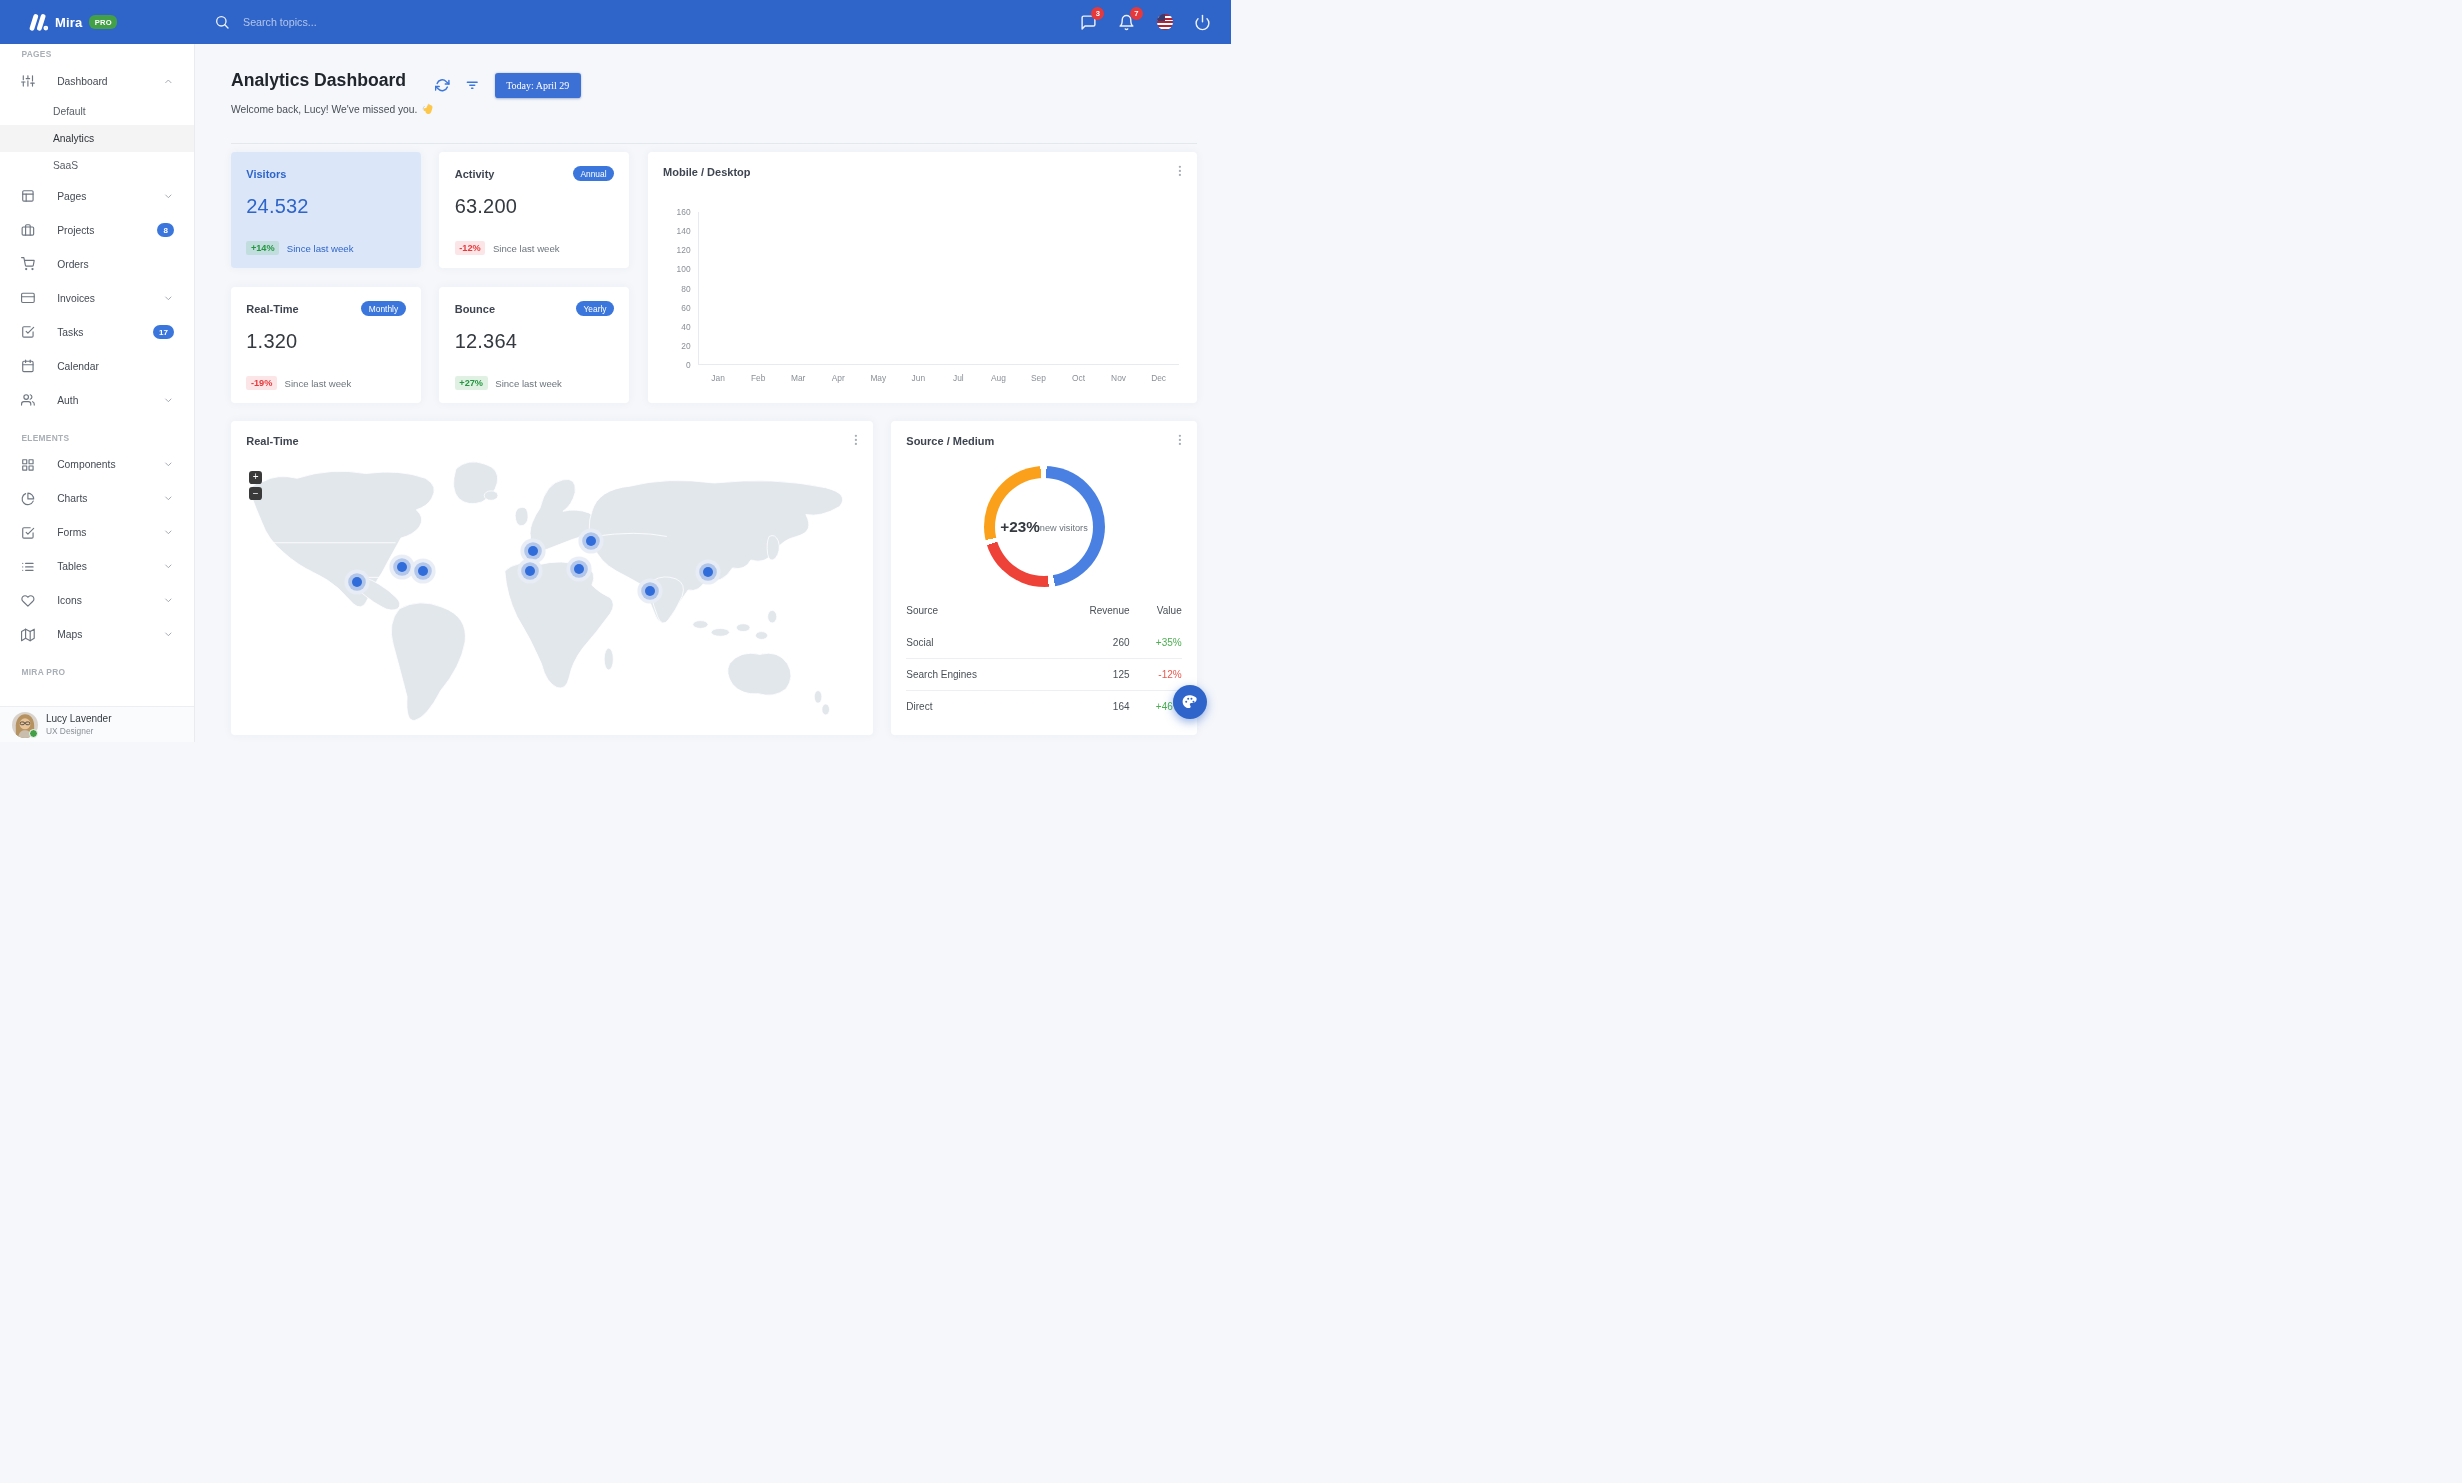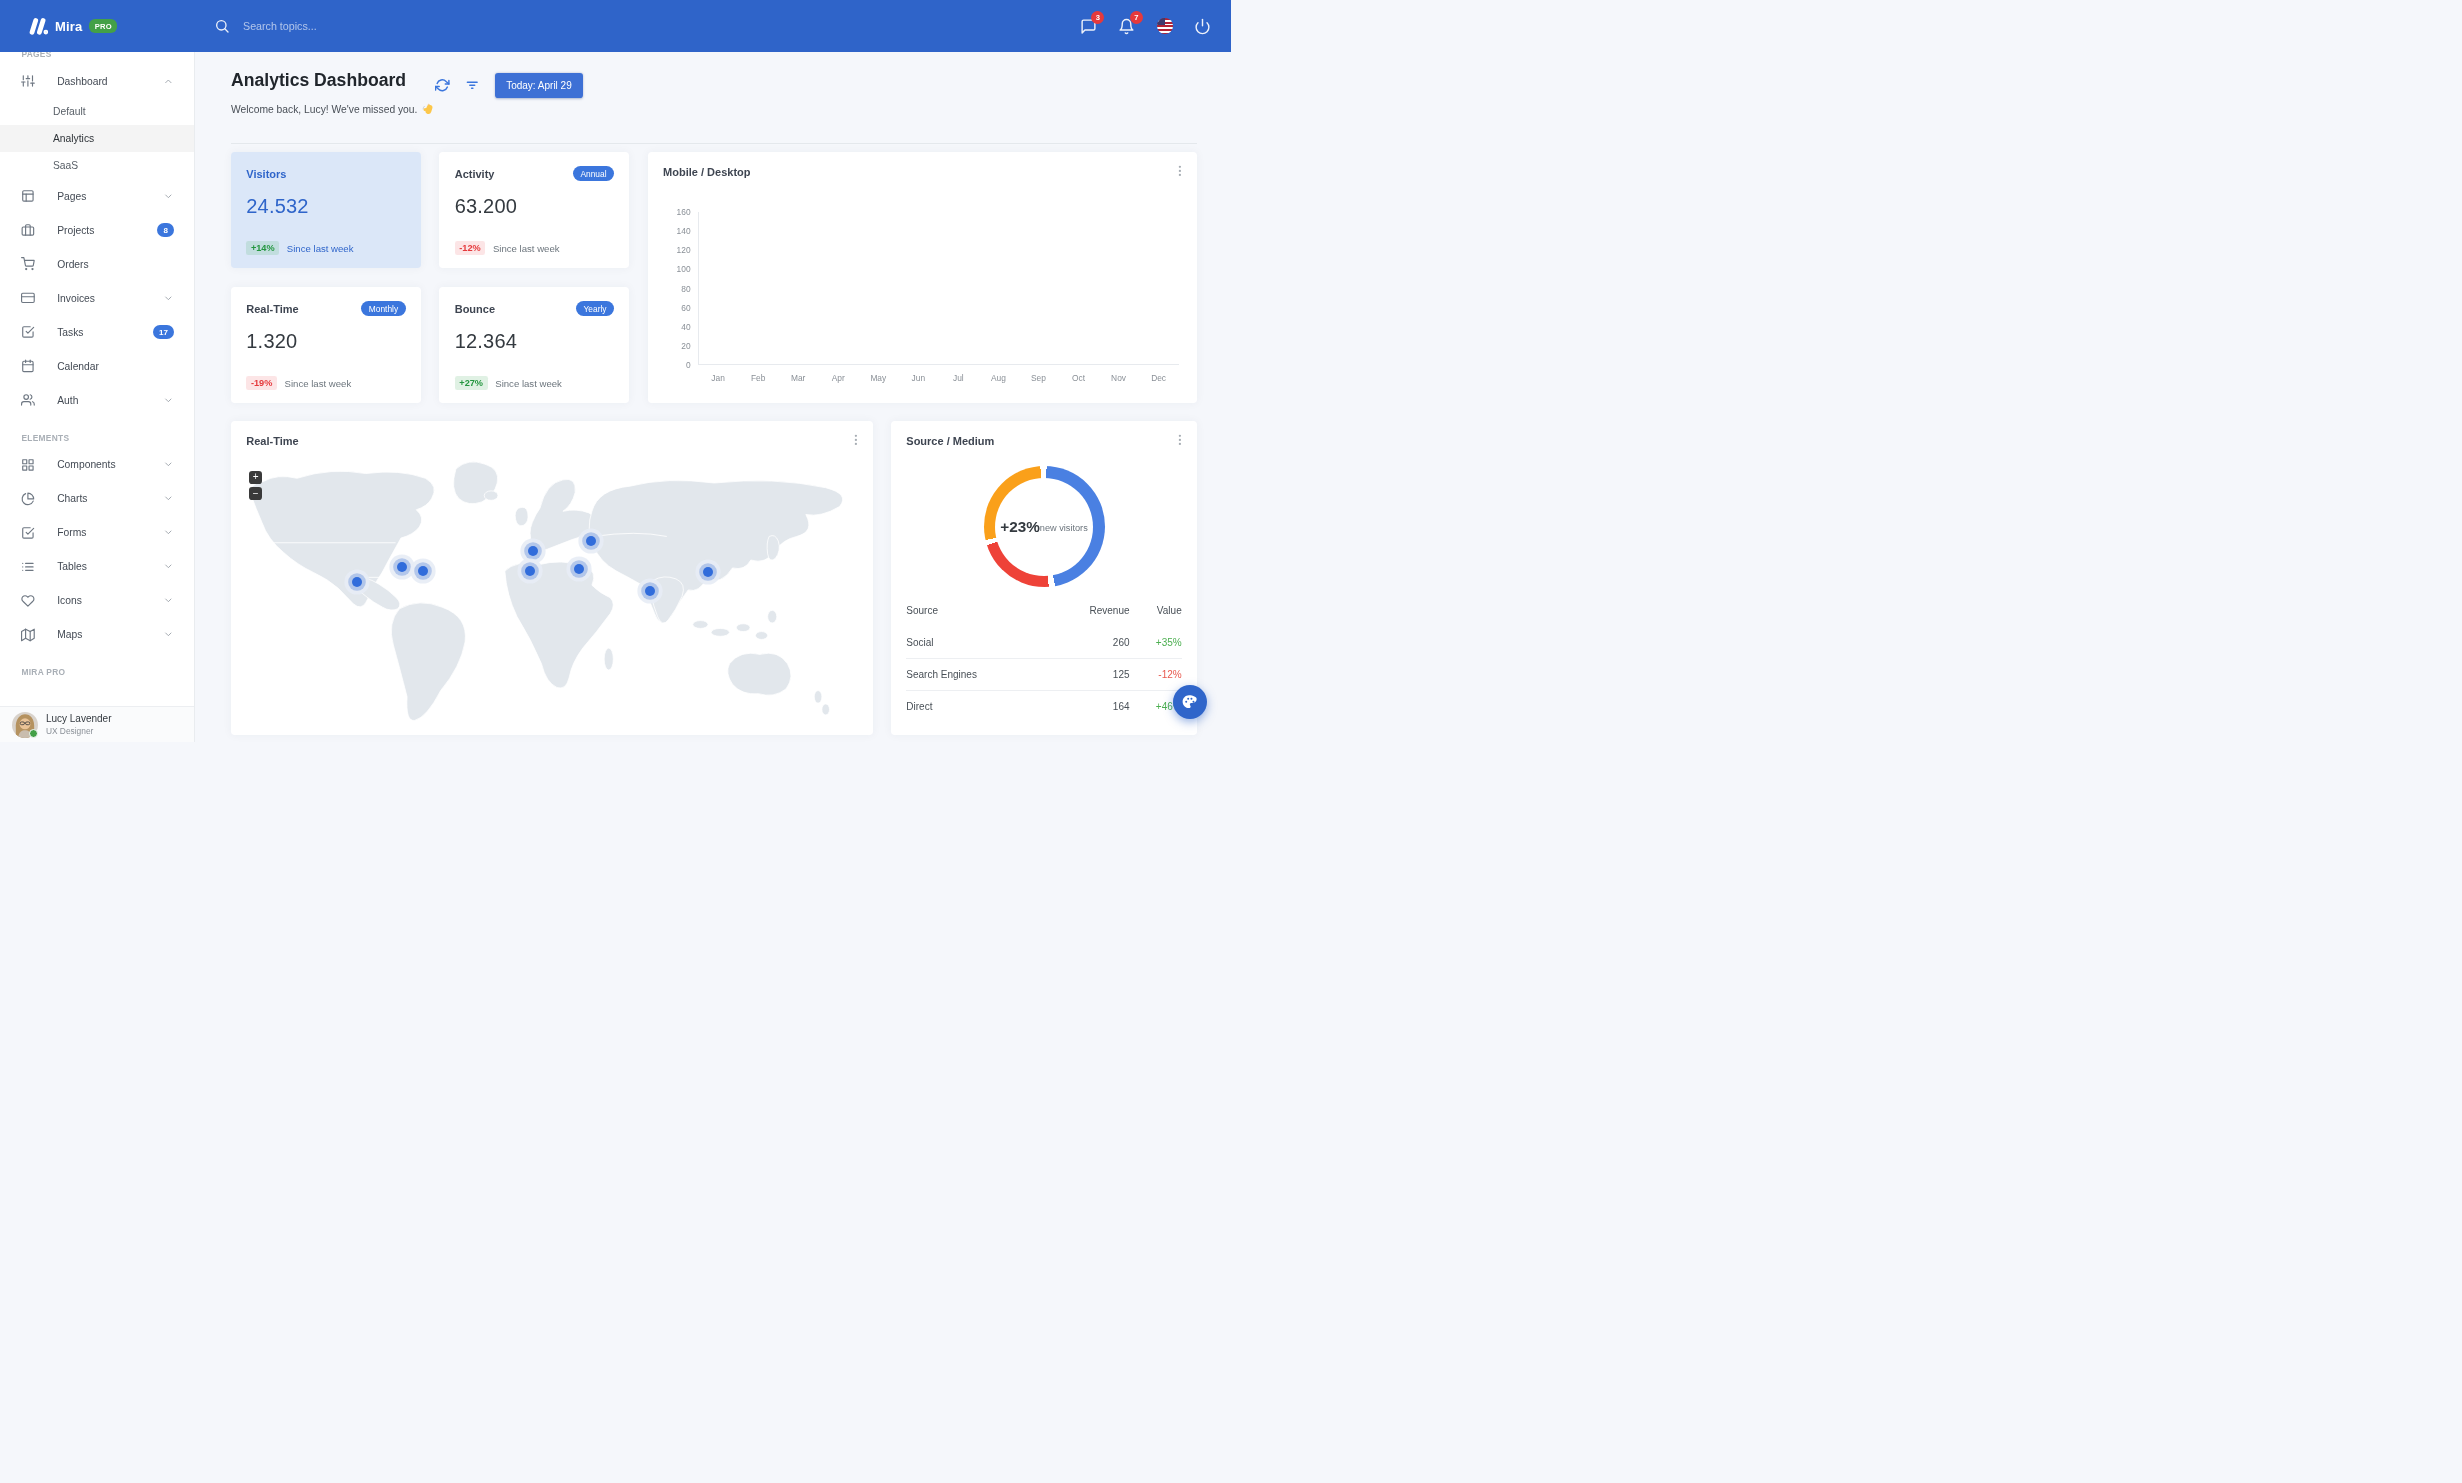--- a/index.html
+++ b/index.html
@@ -3,21 +3,21 @@
 <meta charset="utf-8">
 <style>
   html,body{margin:0;padding:0;}
   body{
     width:1231px;height:742px;overflow:hidden;position:relative;
     background:#f5f7fb;font-family:"Liberation Sans","DejaVu Sans",sans-serif;
     -webkit-font-smoothing:antialiased;
   }
   svg{display:block}
   
-  .header{position:absolute;top:0;left:0;right:0;height:52px;background:#2f64c9;display:flex;align-items:center;z-index:30}
+  .header{position:absolute;top:0;left:0;right:0;height:44px;background:#2f64c9;display:flex;align-items:center;z-index:30}
   .brand{width:194px;box-sizing:border-box;display:flex;align-items:center;gap:6.9px;padding-left:27.5px}
   .brand-name{color:#fff;font-size:13px;font-weight:700;letter-spacing:0.2px}
   .brand-badge{background:#43a047;color:#fff;font-size:7.6px;font-weight:700;padding:2.3px 5.4px;border-radius:6.1px;letter-spacing:0.2px}
   .search{display:flex;align-items:center;gap:10px;margin-left:20px}
   .search input{background:transparent;border:none;outline:none;color:#fff;font-size:10.7px;width:176px;font-family:inherit}
   .search input::placeholder{color:rgba(255,255,255,.62)}
   .h-actions{margin-left:auto;display:flex;align-items:center;gap:21.4px;padding-right:20px}
   .h-icon{position:relative;width:17px;height:17px;color:#edf1fa;cursor:pointer;background:none;border:none;padding:0}
   .h-badge{position:absolute;top:-6.1px;right:-7.6px;min-width:13px;height:13px;border-radius:6.9px;background:#e5393c;color:#fff;
     font-size:7.6px;font-weight:700;display:flex;align-items:center;justify-content:center}
@@ -41,21 +41,21 @@
   .avatar .dot{position:absolute;right:-0.8px;bottom:-0.8px;width:7.6px;height:7.6px;border-radius:50%;background:#43a047;border:1.5px solid #fafbfc}
   .u-name{font-size:10px;color:#343a40;font-weight:500;line-height:11.5px}
   .u-role{font-size:8.4px;color:#8a9097;margin-top:1.5px}
   
   .main{position:absolute;left:194px;top:44px;right:0;bottom:0;padding:23px 34px 0 37px;box-sizing:border-box}
   .page-head{display:flex;justify-content:flex-start;align-items:flex-start}
   .page-title{font-size:17.6px;font-weight:700;color:#21262c;margin:3.1px 0 0}
   .page-sub{font-size:10.3px;color:#494f57;margin-top:11.5px;display:flex;align-items:center;gap:4.6px}
   .head-actions{display:flex;align-items:center;gap:15.3px;margin-top:6.1px}
   .icon-btn{width:14.5px;height:14.5px;color:#3b76dd;background:none;border:none;padding:0;cursor:pointer}
-  .date-btn{background:#3d70d5;color:#fff;border:none;border-radius:3.1px;padding:6.9px 11.5px;font-size:10px;font-family:Liberation Sans, sans-serif;
+  .date-btn{background:#3d70d5;color:#fff;border:none;border-radius:3.1px;padding:6.9px 11.5px;font-size:10px;font-family:Liberation Serif, serif;
     cursor:pointer;box-shadow:0 0.8px 2.3px rgba(30,60,130,.35)}
   .sep{border:none;border-top:0.8px solid #e4e8ec;margin:27.5px 0 0}
   
   .grid-top{margin-top:8px;display:grid;grid-template-columns:190px 190px 1fr;grid-template-rows:116px 116px;gap:19px 18.4px}
   .card{background:#fff;border-radius:3.8px;box-shadow:0 0 9.2px rgba(40,50,70,.05);box-sizing:border-box;position:relative}
   .stat-card{padding:13px 15.3px;display:flex;flex-direction:column}
   .stat-card.highlight{background:#dbe7f8}
   .stat-head{display:flex;justify-content:space-between;align-items:center;min-height:17px}
   .stat-title{font-size:11px;font-weight:700;color:#3e4551}
   .highlight .stat-title,.highlight .stat-value,.highlight .stat-caption{color:#2f65ca}

